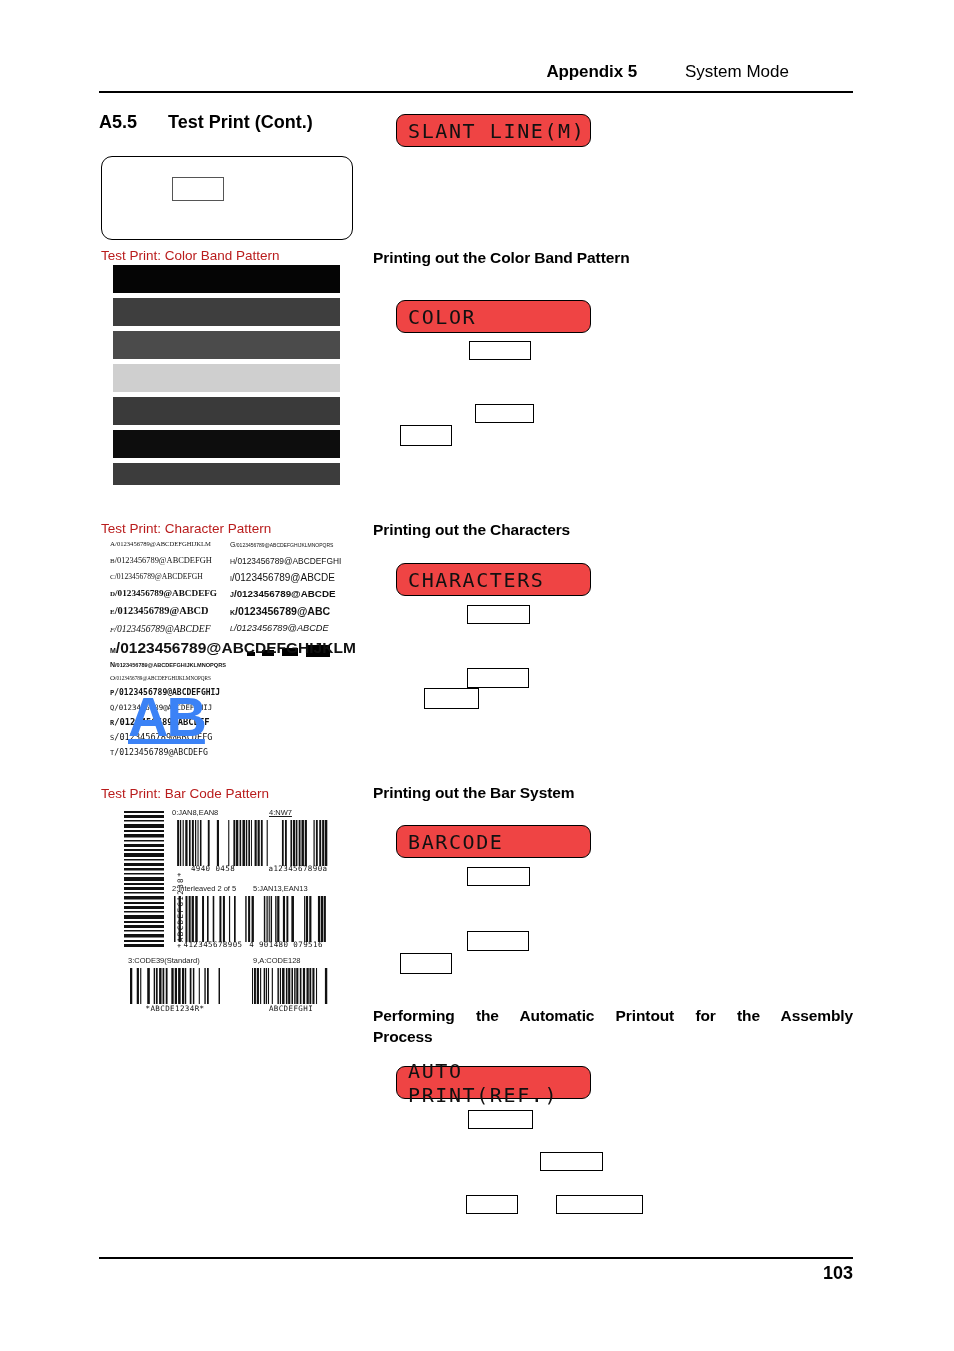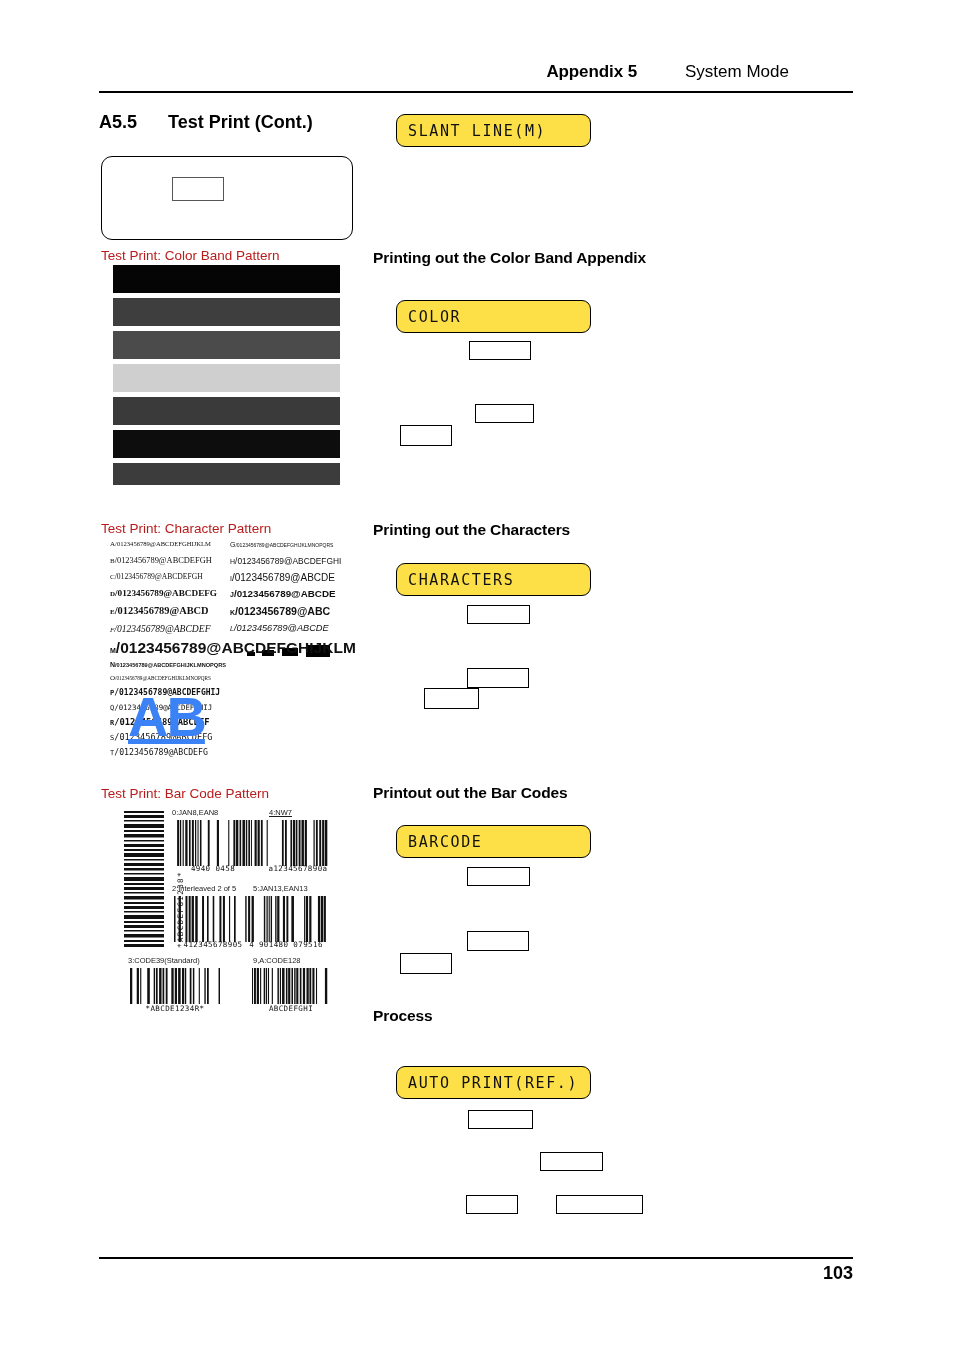--- a/index.html
+++ b/index.html
@@ -86,26 +86,26 @@
     top: 112px;
     font-size: 18px;
     font-weight: bold;
   }
 
   
   .lcd {
     position: absolute;
     border: 1.6px solid #000;
     border-radius: 9px;
-    background: #fde047;
+    background: #ef4444;
     box-sizing: border-box;
     display: flex;
     align-items: center;
     font-family: "DejaVu Sans Mono", monospace;
-    font-size: 15px;
+    font-size: 20px;
     letter-spacing: 1.6px;
     padding-left: 11px;
     color: #111;
   }
 
   
   .blankbox {
     position: absolute;
     border: 1.5px solid #000;
     background: #fff;
@@ -485,39 +485,40 @@
             <rect x="60.40" y="0" width="2.08" height="36"></rect>
             <rect x="63.98" y="0" width="1.08" height="36"></rect>
             <rect x="72.91" y="0" width="2.35" height="36"></rect>
           </g>
         </svg></div>
       <div class="bcnum mono" style="left: 142px; top: 198px; width: 78px; text-align: center;">ABCDEFGHI</div>
     </div>
 
   <div class="lcd" style="left:396px; top:114px; width:195px; height:33px;">SLANT LINE(M)</div>
 
-  <div class="subhead" style="left:373px; top:249px;">Printing out the Color Band Appendix</div>
+  <div class="subhead" style="left:373px; top:249px;">Printing out the Color Band Pattern</div>
   <div class="lcd" style="left:396px; top:300px; width:195px; height:33px;">COLOR</div>
   <div class="blankbox" style="left:469px; top:341px; width:62px; height:19px;"></div>
   <div class="blankbox" style="left:475px; top:404px; width:59px; height:19px;"></div>
   <div class="blankbox" style="left:400px; top:425px; width:52px; height:21px;"></div>
 
   <div class="subhead" style="left:373px; top:521px;">Printing out the Characters</div>
   <div class="lcd" style="left:396px; top:563px; width:195px; height:33px;">CHARACTERS</div>
   <div class="blankbox" style="left:467px; top:605px; width:63px; height:19px;"></div>
   <div class="blankbox" style="left:467px; top:668px; width:62px; height:20px;"></div>
   <div class="blankbox" style="left:424px; top:688px; width:55px; height:21px;"></div>
 
-  <div class="subhead" style="left:373px; top:784px;">Printout out the Bar Codes</div>
+  <div class="subhead" style="left:373px; top:784px;">Printing out the Bar System</div>
   <div class="lcd" style="left:396px; top:825px; width:195px; height:33px;">BARCODE</div>
   <div class="blankbox" style="left:467px; top:867px; width:63px; height:19px;"></div>
   <div class="blankbox" style="left:467px; top:931px; width:62px; height:20px;"></div>
   <div class="blankbox" style="left:400px; top:953px; width:52px; height:21px;"></div>
 
   <div class="subhead justify" style="left:373px; top:1005px; width:480px;">
+    <span class="l1">Performing  the  Automatic  Printout  for  the  Assembly</span>
     <span>Process</span>
   </div>
   <div class="lcd" style="left:396px; top:1066px; width:195px; height:33px;">AUTO PRINT(REF.)</div>
   <div class="blankbox" style="left:468px; top:1110px; width:65px; height:19px;"></div>
   <div class="blankbox" style="left:540px; top:1152px; width:63px; height:19px;"></div>
   <div class="blankbox" style="left:466px; top:1195px; width:52px; height:19px;"></div>
   <div class="blankbox" style="left:556px; top:1195px; width:87px; height:19px;"></div>
 
   <div class="ftr-rule"></div>
   <div class="ftr-page">103</div>

